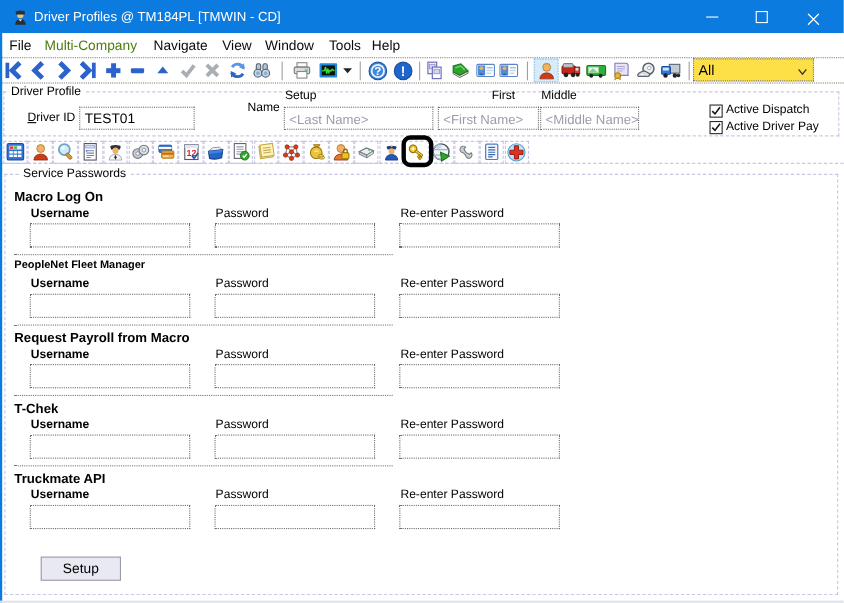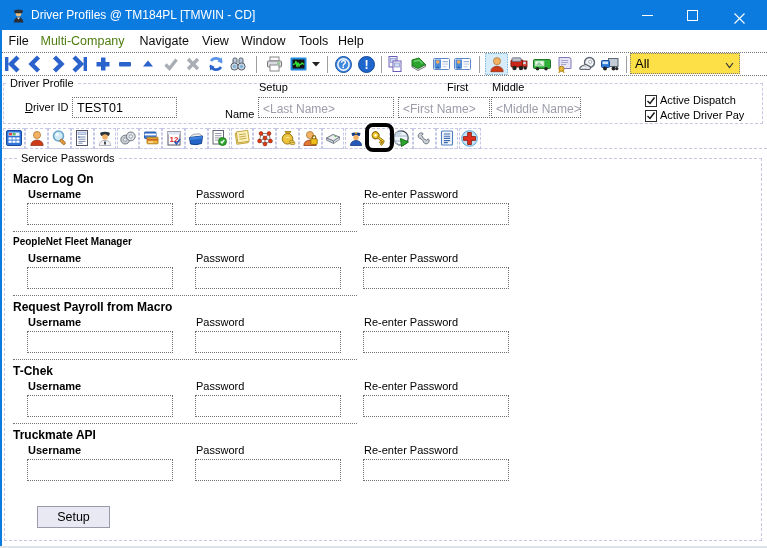--- a/index.html
+++ b/index.html
@@ -188,21 +188,21 @@
         <polyline points="1,1 4.5,5.5 8,1" fill="none" stroke="#333" stroke-width="1.2"></polyline>
       </svg>
     </div>
 <div class="sepline" style="left:0;top:75px;width:767px;"></div>
 <div class="abs" style="left:3px;top:83px;width:760px;height:41px;border:1px dashed #c7c7e6;border-top:1px dashed #c7c7e6;box-sizing:border-box;"></div>
 <div class="lbl" style="left:7px;top:77px;background:#fff;padding:0 3px;">Driver Profile</div>
 <div class="lbl" style="left:25px;top:101px;"><u>D</u>river ID</div>
 <div class="inp" style="left:72px;top:97px;width:105px;height:21px;">
       <span style="position:absolute;left:4px;top:3px;">TEST01</span>
     </div>
-<div class="lbl" style="left:225px;top:108px;">Name</div>
+<div class="lbl" style="left:225px;top:92px;">Name</div>
 <div class="lbl" style="left:259px;top:81px;">Setup</div>
 <div class="lbl" style="left:399px;top:81px;margin-left:48px;">First</div>
 <div class="lbl" style="left:492px;top:81px;">Middle</div>
 <div class="inp" style="left:258px;top:97px;width:136px;height:21px;">
       <div class="ph">&lt;Last Name&gt;</div>
     </div>
 <div class="inp" style="left:398px;top:97px;width:92px;height:21px;">
       <div class="ph">&lt;First Name&gt;</div>
     </div>
 <div class="inp" style="left:491px;top:97px;width:90px;height:21px;text-align:right;">

